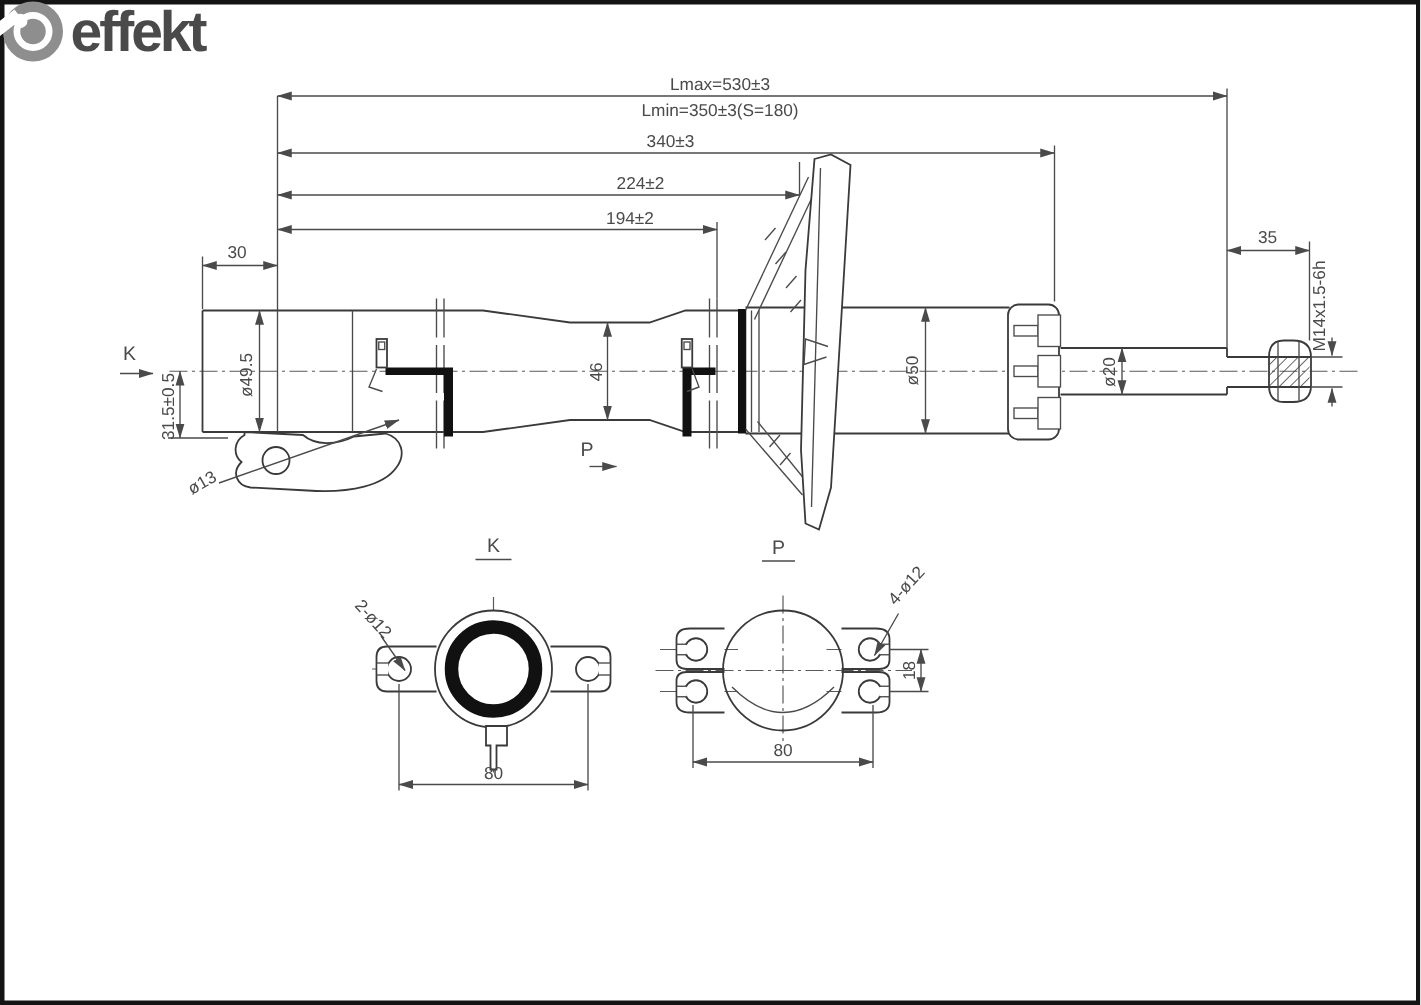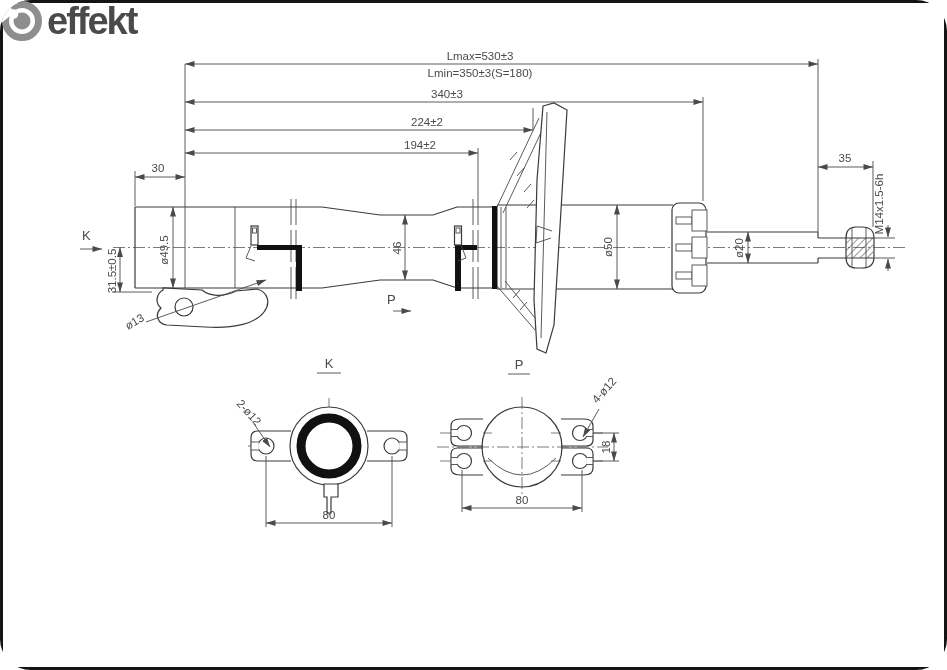--- a/index.html
+++ b/index.html
@@ -1,17 +1,17 @@
 <!DOCTYPE html>
 <html><head>
 <meta charset="utf-8">
 <style>
   html,body{margin:0;padding:0;background:#ffffff;}
   .canvas{position:relative;width:947px;height:670px;background:#ffffff;overflow:hidden;
-          font-family:"Liberation Sans", sans-serif;border-radius:31px;}
+          font-family:"Liberation Sans", sans-serif;}
   svg text{font-family:"Liberation Sans", sans-serif;fill:#4a4a4a;}
   .dimtxt{font-size:11.5px;}
   .marktxt{font-size:13px;}
   .thin{stroke:#4a4a4a;stroke-width:0.9;fill:none;}
   .edge{stroke:#3a3a3a;stroke-width:1.2;fill:none;}
   .edgew{stroke:#3a3a3a;stroke-width:1.2;fill:#ffffff;}
   .cl{stroke:#5a5a5a;stroke-width:0.8;fill:none;stroke-dasharray:12 3 2 3;}
   .thick{fill:#111111;stroke:none;}
 </style>
 </head>

